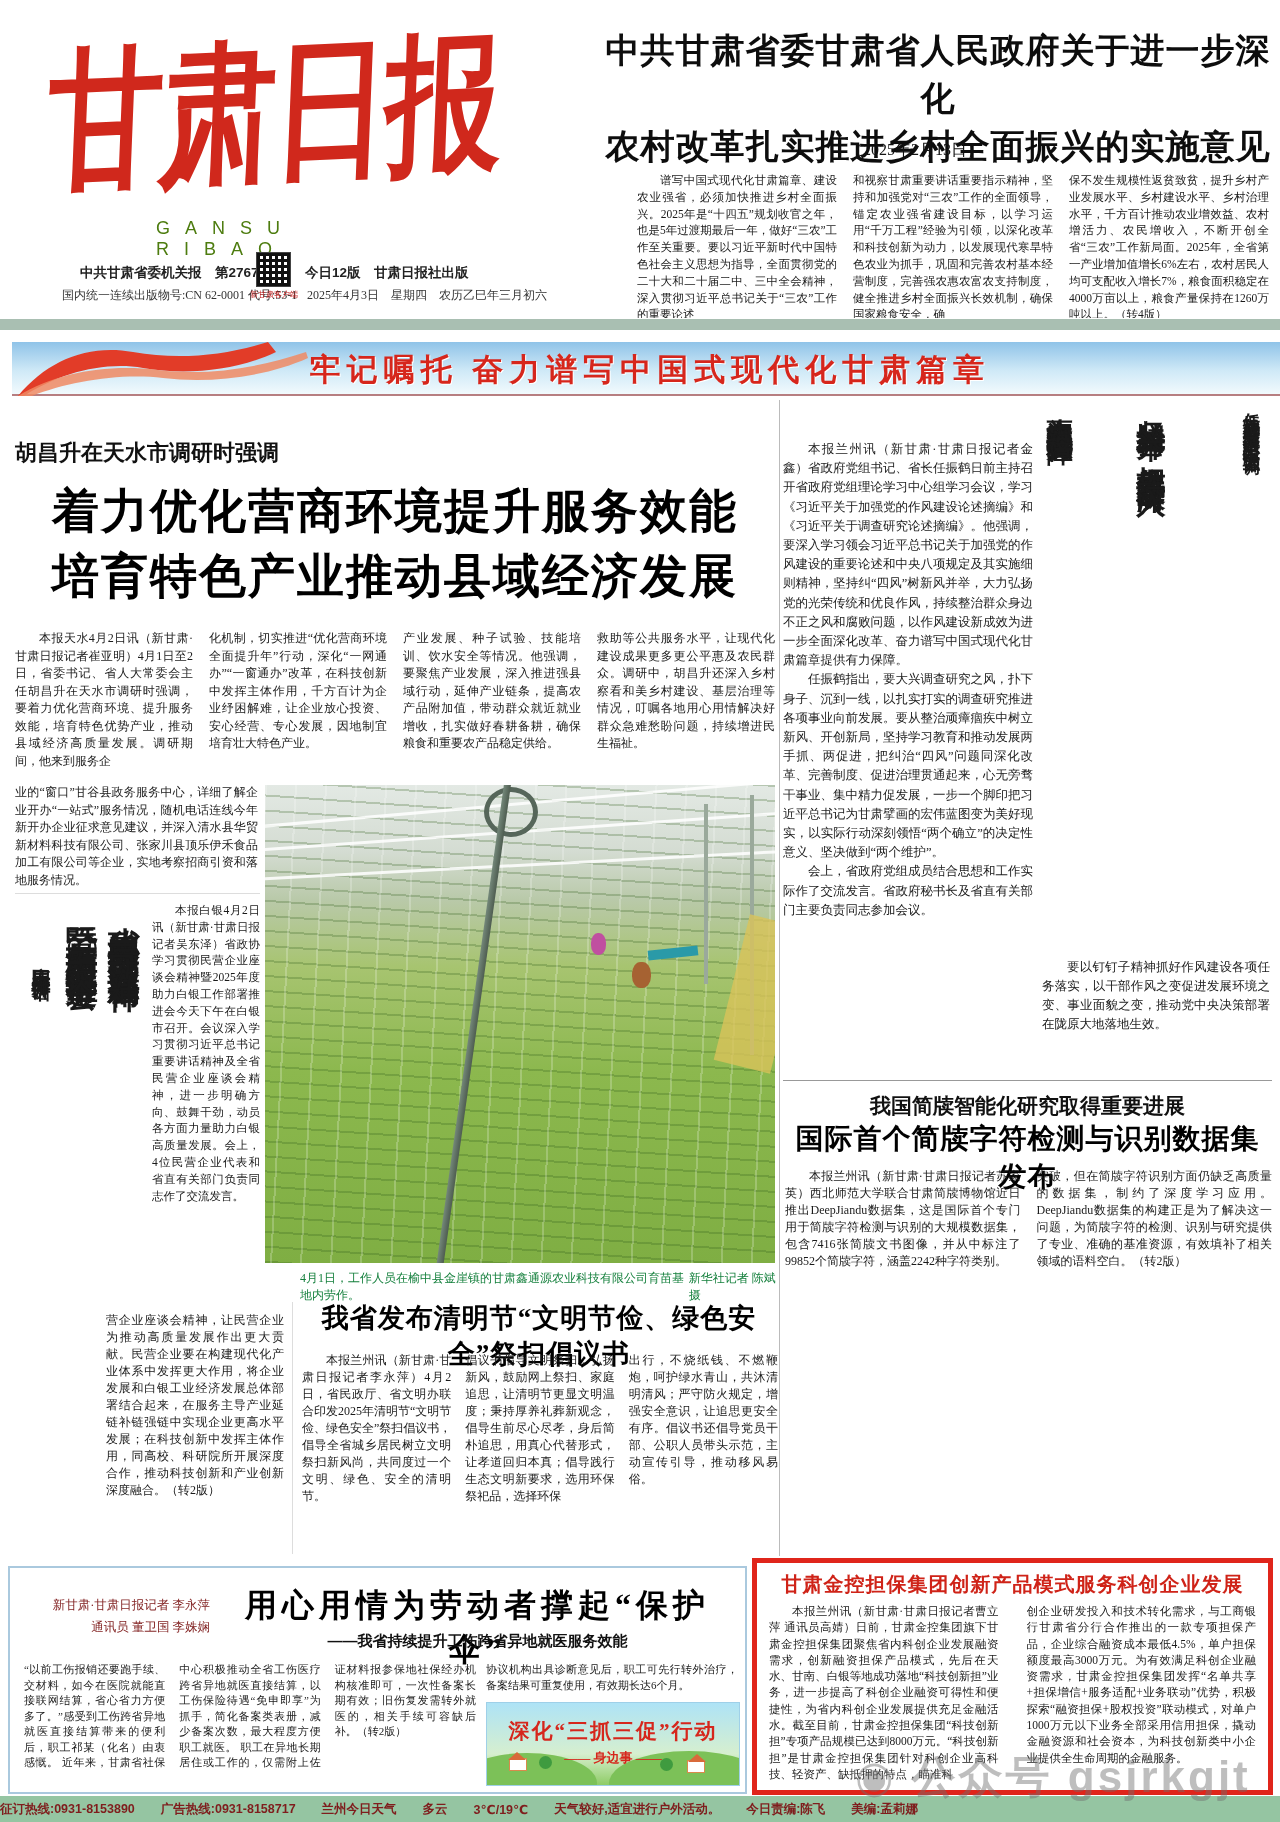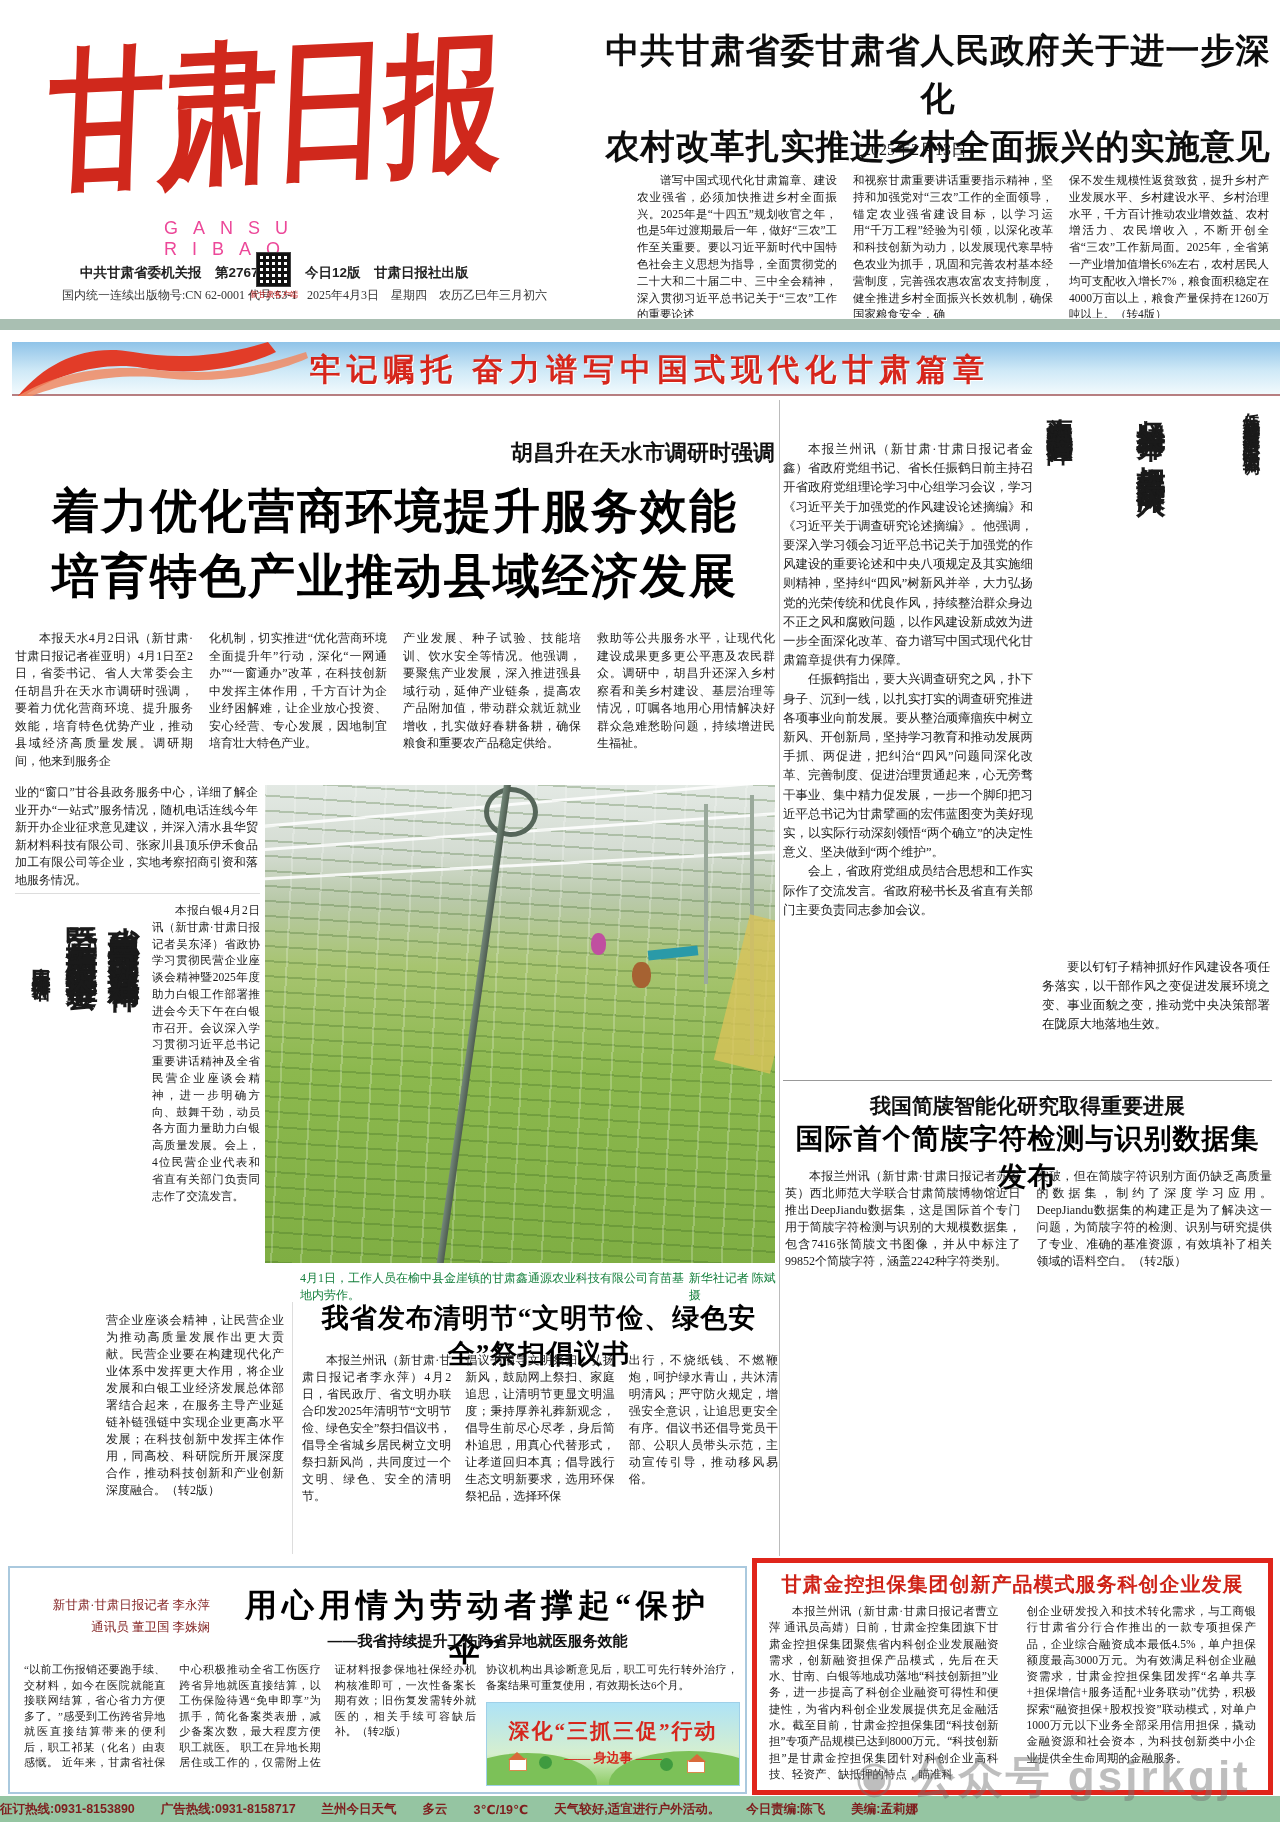--- a/index.html
+++ b/index.html
@@ -9,21 +9,21 @@
   .hei{font-family:"Liberation Sans","DejaVu Sans",sans-serif;}
   .serif{font-family:"Liberation Serif","DejaVu Serif",serif;}
   .just{text-align:justify;overflow:hidden;}
   .just p{margin:0;text-indent:2em;}
   .vert{writing-mode:vertical-rl;text-orientation:upright;overflow:hidden;}
   .rule{background:#bbb;}
   
   .logo{left:52px;top:26px;width:470px;height:190px;font-size:148px;font-weight:900;color:#d0281c;
         letter-spacing:-4px;transform:scale(.78,1.02) skewX(-5deg) rotate(-2deg);transform-origin:left top;
         line-height:190px;white-space:nowrap;}
-  .logo-latin{left:164px;top:218px;width:280px;font-size:18px;letter-spacing:15px;color:#ec4899;}
+  .logo-latin{left:156px;top:218px;width:280px;font-size:18px;letter-spacing:15px;color:#4d7c0f;}
   .mh-line1{left:80px;top:264px;font-size:13.5px;font-weight:bold;color:#222;}
   .mh-line2{left:62px;top:287px;font-size:12px;color:#333;}
   .qr{left:256px;top:252px;width:33px;height:33px;border:1px solid #444;
       background-image:repeating-linear-gradient(0deg,#111 0 3px,transparent 3px 6px),
                        repeating-linear-gradient(90deg,#111 0 3px,#fff 3px 6px);}
   .qr-cap{left:248px;top:289px;width:52px;font-size:8px;color:#c01818;text-align:center;}
   .mh-line3{left:305px;top:264px;font-size:13.5px;font-weight:bold;color:#222;}
   .mh-line4{left:307px;top:287px;font-size:12px;color:#333;text-align:right;}
   
   .impl-title{left:600px;top:26px;width:676px;text-align:center;font-weight:900;font-size:34px;
@@ -33,21 +33,21 @@
   .impl-col{flex:1;font-size:11.5px;line-height:16.8px;}
   .divider{left:0;top:319px;width:1280px;height:11px;background:#a9bfb2;}
   
   .banner{left:12px;top:342px;width:1276px;height:52px;
           background:linear-gradient(180deg,#8fc3e8 0%,#cfe9f7 55%,#f2fafd 100%);
           border-bottom:2px solid rgba(214,70,44,.55);}
   .banner-text{position:absolute;left:0;top:7px;width:100%;text-align:center;font-weight:900;
                font-size:31px;color:#d6261c;letter-spacing:6px;text-shadow:1px 1px 0 #fff;}
   .flag{position:absolute;left:6px;top:0;}
   
-  .ms-kicker{left:15px;top:438px;width:760px;text-align:right;font-size:22px;font-weight:bold;color:#111;}
+  .ms-kicker{left:15px;top:438px;width:760px;text-align:left;font-size:22px;font-weight:bold;color:#111;}
   .ms-t1{left:15px;top:480px;width:760px;text-align:center;font-weight:900;font-size:47px;letter-spacing:2px;color:#000;}
   .ms-t2{left:15px;top:545px;width:760px;text-align:center;font-weight:900;font-size:47px;letter-spacing:2px;color:#000;}
   .ms-cols{left:15px;top:630px;width:760px;height:150px;display:flex;gap:16px;}
   .ms-col{flex:1;font-size:12px;line-height:17.5px;}
   .ms-cont{left:15px;top:784px;width:243px;height:102px;font-size:12px;line-height:17.5px;}
   
   .rz-body{left:783px;top:440px;width:250px;height:632px;font-size:12.5px;line-height:19.2px;}
   .rz-t1{left:1136px;top:398px;height:556px;font-size:29px;font-weight:900;letter-spacing:2px;line-height:1.05;}
   .rz-t2{left:1046px;top:398px;height:560px;font-size:26px;font-weight:900;letter-spacing:1px;line-height:1.05;}
   .rz-kick{left:1240px;top:400px;height:480px;font-size:17px;font-weight:bold;letter-spacing:2px;}

